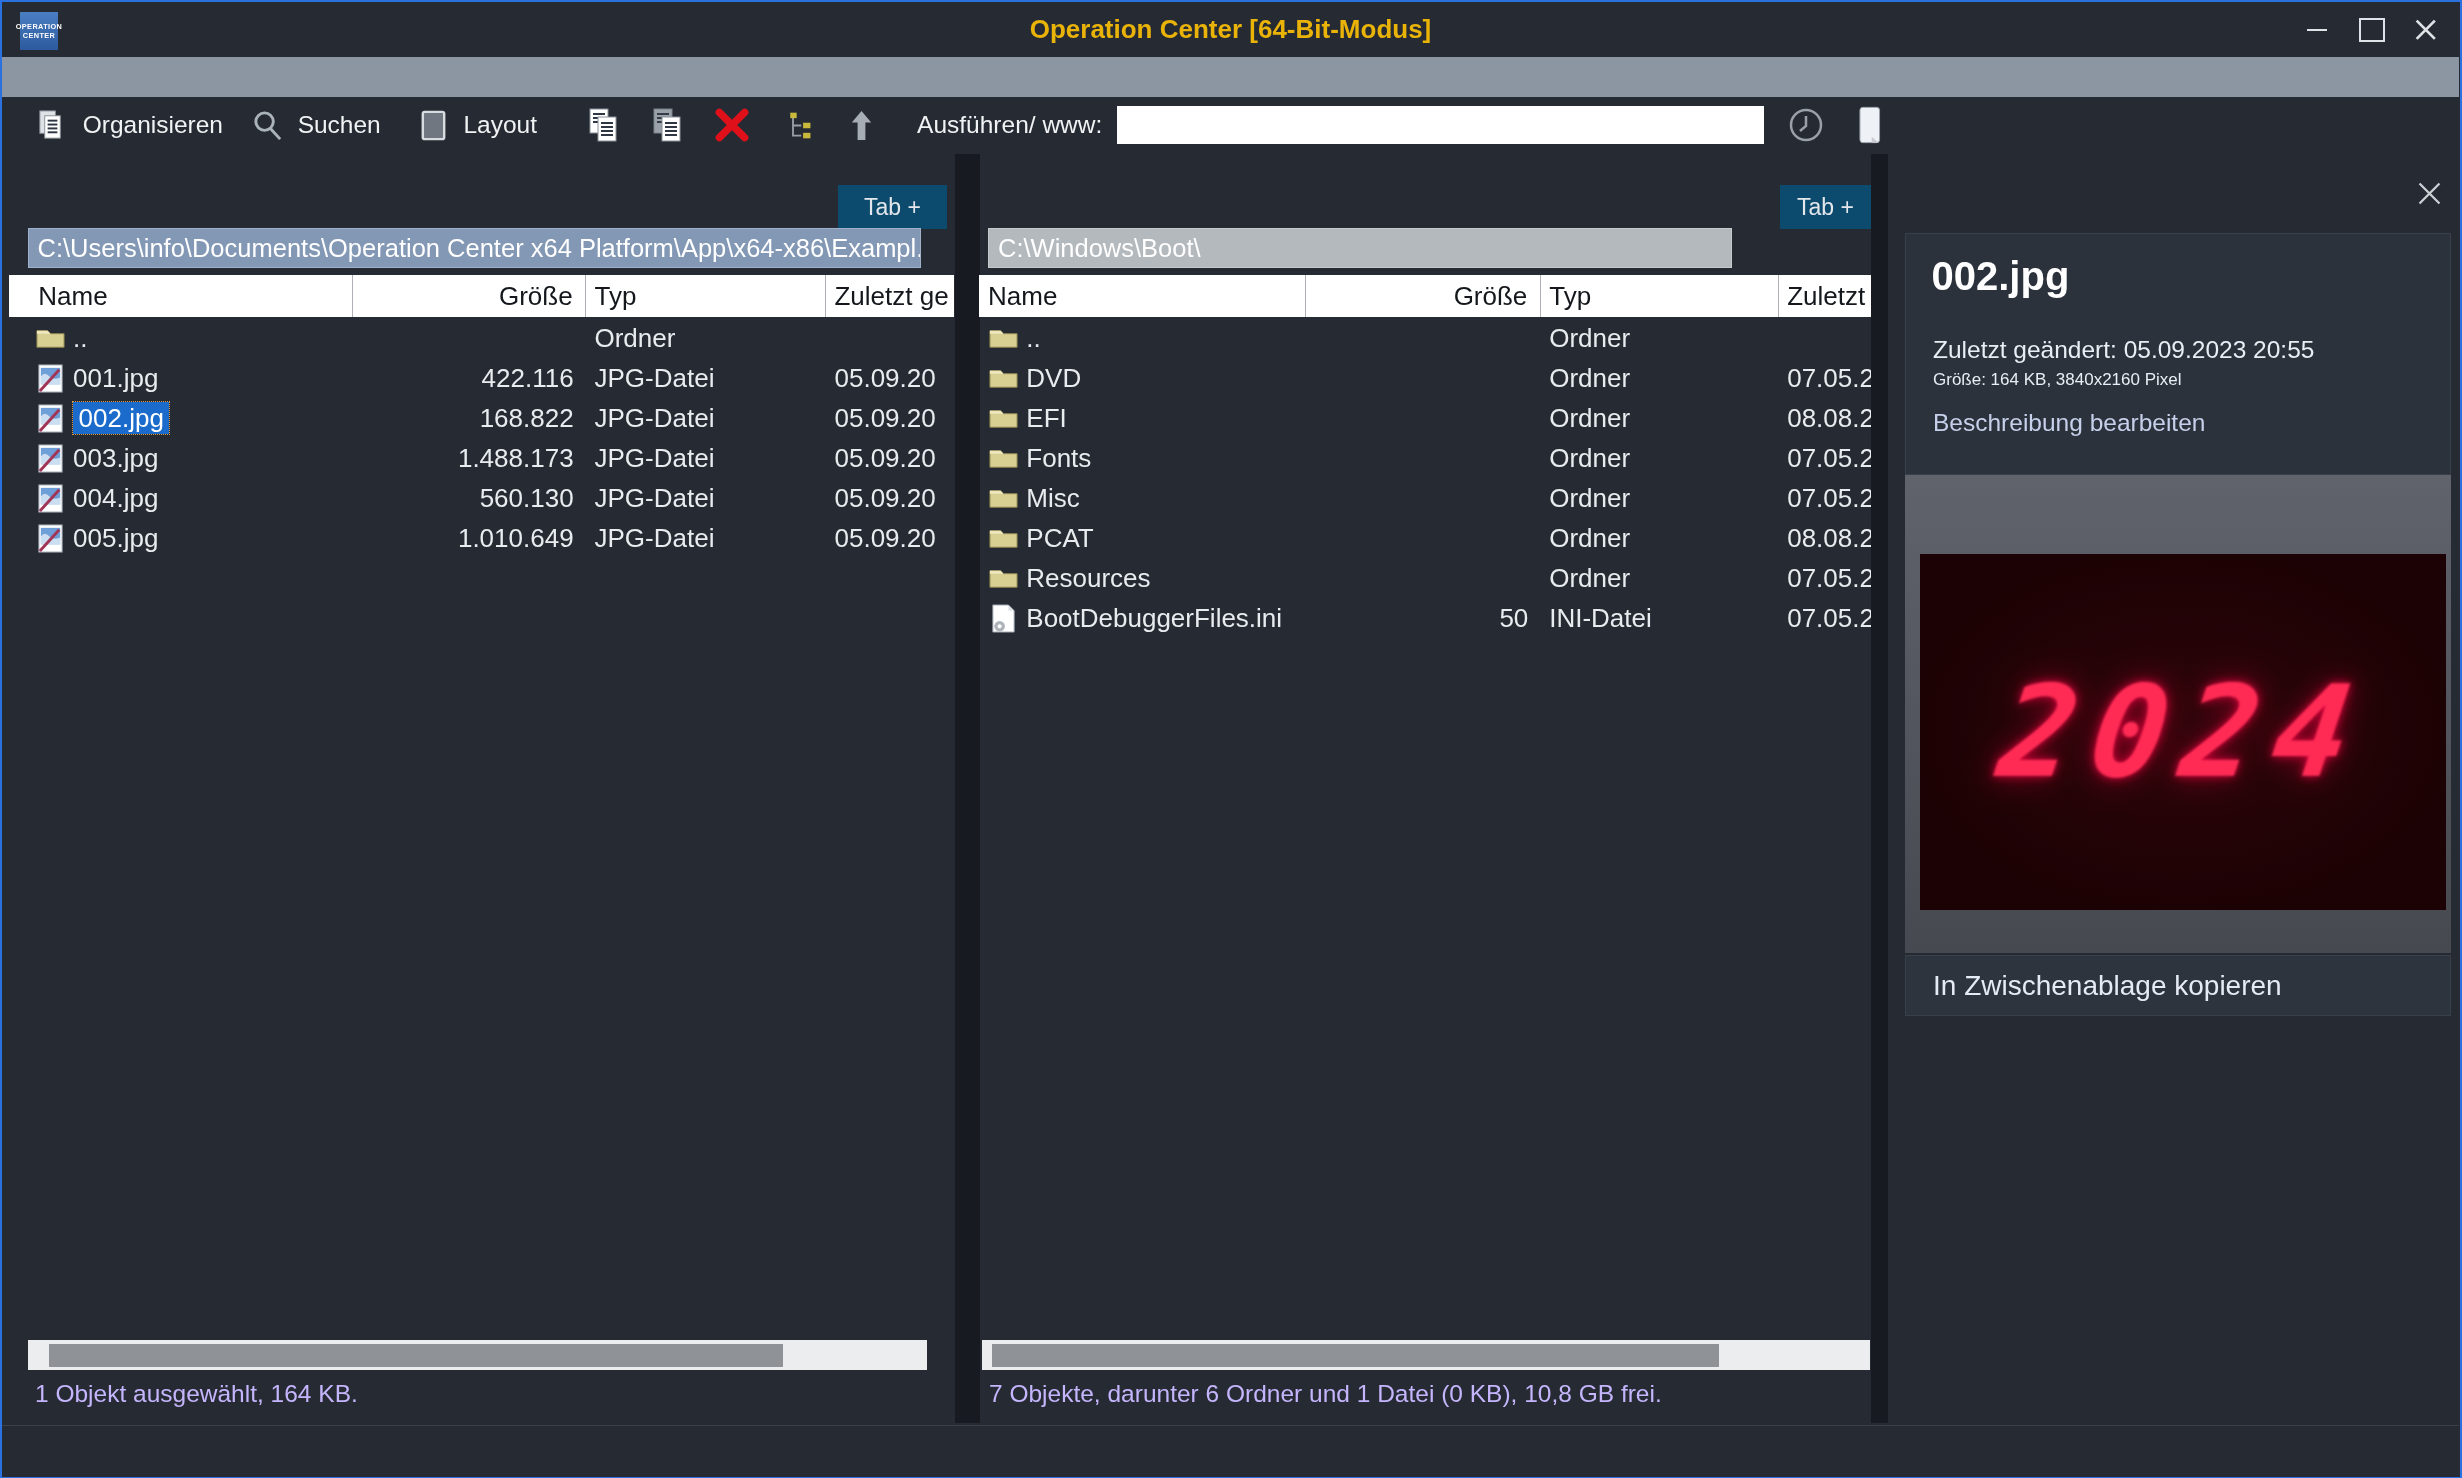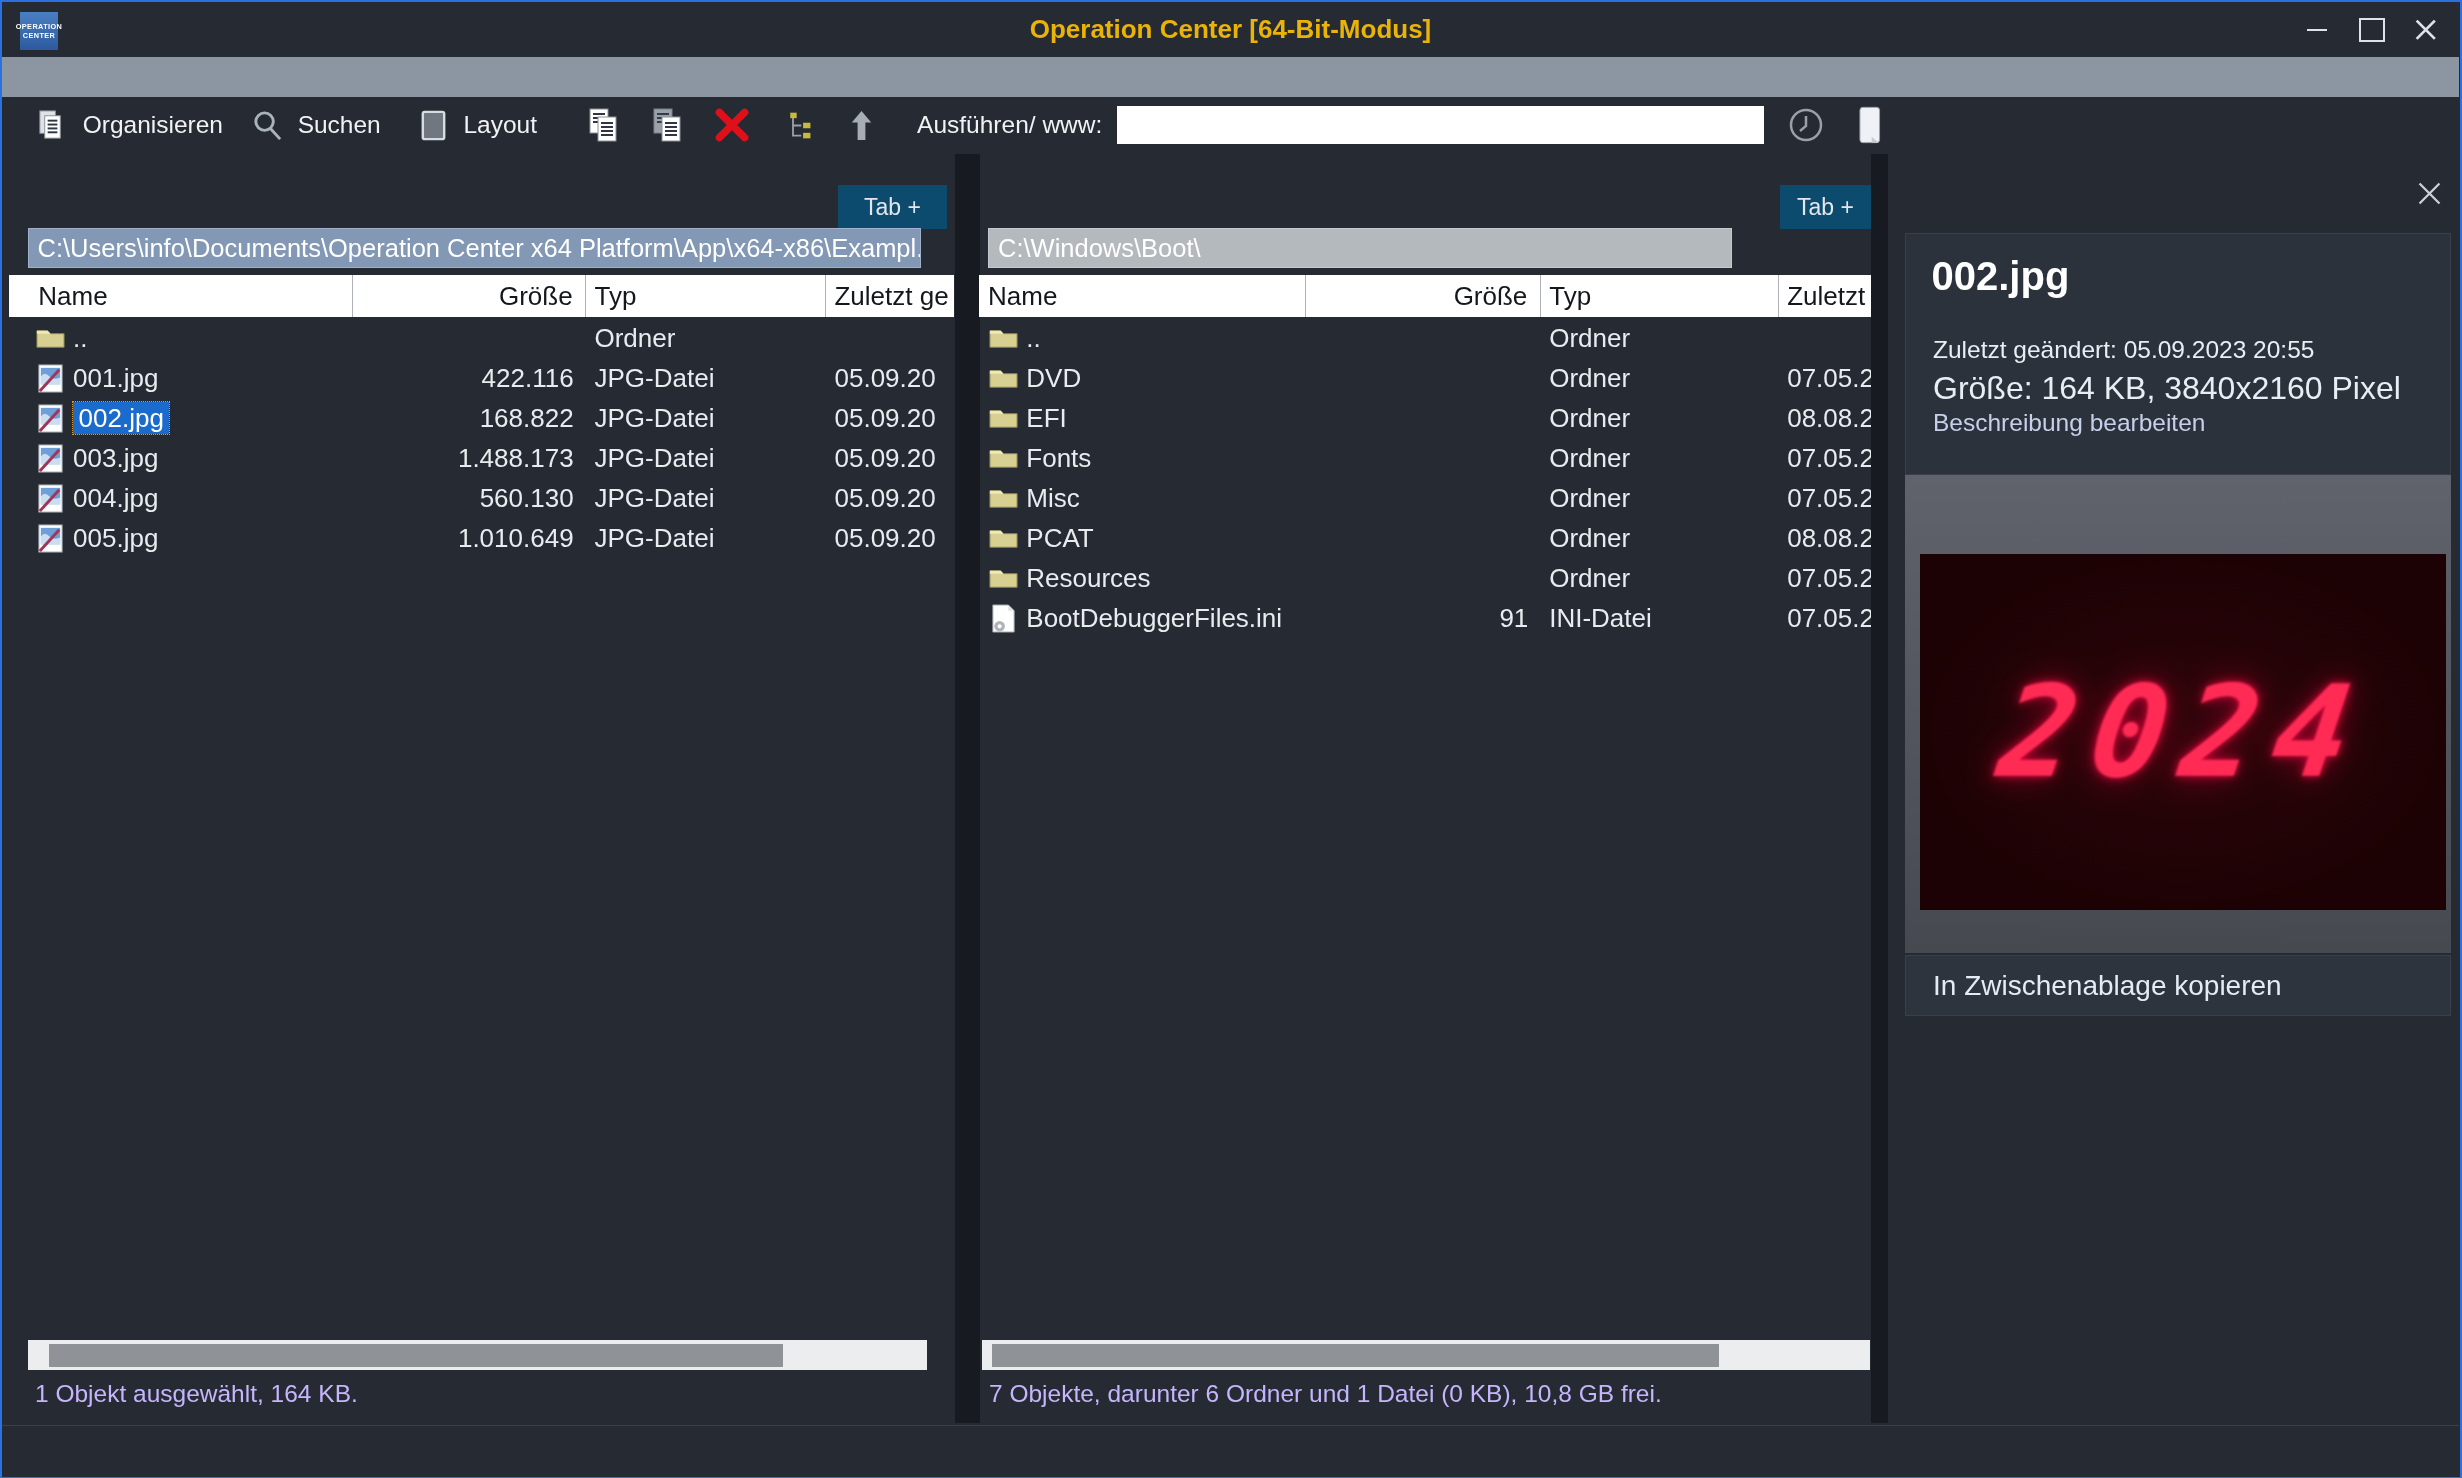--- a/index.html
+++ b/index.html
@@ -88,21 +88,21 @@
 
   
   #fnbar{left:0;top:1423px;width:2457px;height:50px;background:#262b33;border-top:1.8px solid #3a414b;
     display:flex;align-items:center;gap:38px;padding-left:26px;box-sizing:border-box;font-size:24.5px;color:#eef1f4;}
 
   
   #sidebar-close{left:2405px;top:171px;width:45px;height:40px;display:flex;align-items:center;justify-content:center;}
   #info-panel{left:1903px;top:231px;width:546px;height:242px;background:#2b323c;border:0.9px solid #39404b;box-sizing:border-box;}
   #side-filename{position:absolute;left:25.5px;top:20px;font-size:40px;font-weight:bold;color:#fff;}
   #side-modified{position:absolute;left:27px;top:102px;font-size:24.5px;color:#e9edf4;}
-  #side-size{position:absolute;left:27px;top:136px;font-size:32px;color:#e9edf4;}
+  #side-size{position:absolute;left:27px;top:136px;font-size:17px;color:#e9edf4;}
   #side-editdesc{position:absolute;left:27px;top:175px;font-size:24.5px;color:#c7d0ea;}
   #preview{left:1903px;top:473px;width:546px;height:478px;background:linear-gradient(#60636c,#46494f);}
   #preview-img{position:absolute;left:14.5px;top:79px;width:526px;height:356px;
     background:radial-gradient(ellipse at 50% 50%,#2c040a 0%,#1c0204 75%);
     display:flex;align-items:center;justify-content:center;overflow:hidden;}
   #preview-digits{font-family:"DejaVu Sans Mono",monospace;font-style:italic;font-weight:bold;
     font-size:127px;letter-spacing:14.5px;color:#ff2b55;transform:skewX(-8deg);
     text-shadow:0 0 9px #e0003d,0 0 31px #8a0022;filter:blur(1.1px);}
   #clip-row{left:1903px;top:953px;width:546px;height:61px;background:#2d343e;border:0.9px solid #39404b;
     box-sizing:border-box;display:flex;align-items:center;padding-left:27px;font-size:28px;color:#e6eaf4;}
@@ -498,21 +498,21 @@
 
             <svg class="ii" viewBox="0 0 32 32">
               <path d="M5 2 h16 l6 6 v22 H5 Z" fill="#fff" stroke="#99a1ab"></path>
               <path d="M21 2 l6 6 h-6 Z" fill="#dde1e6"></path>
               <circle cx="12" cy="24" r="5.5" fill="#aeb4ba"></circle>
               <circle cx="12" cy="24" r="2" fill="#fff"></circle>
             </svg>
           </span>
           <span class="fname">BootDebuggerFiles.ini</span>
         </span>
-        <span class="cell size">91</span>
+        <span class="cell size">50</span>
         <span class="cell type">INI-Datei</span>
         <span class="cell date">07.05.2</span>
       </div>
     </div>
 
   <div id="scroll-left" class="abs hscroll">
       <div class="hthumb"></div>
     </div>
   <div id="scroll-right" class="abs hscroll">
       <div class="hthumb"></div>

